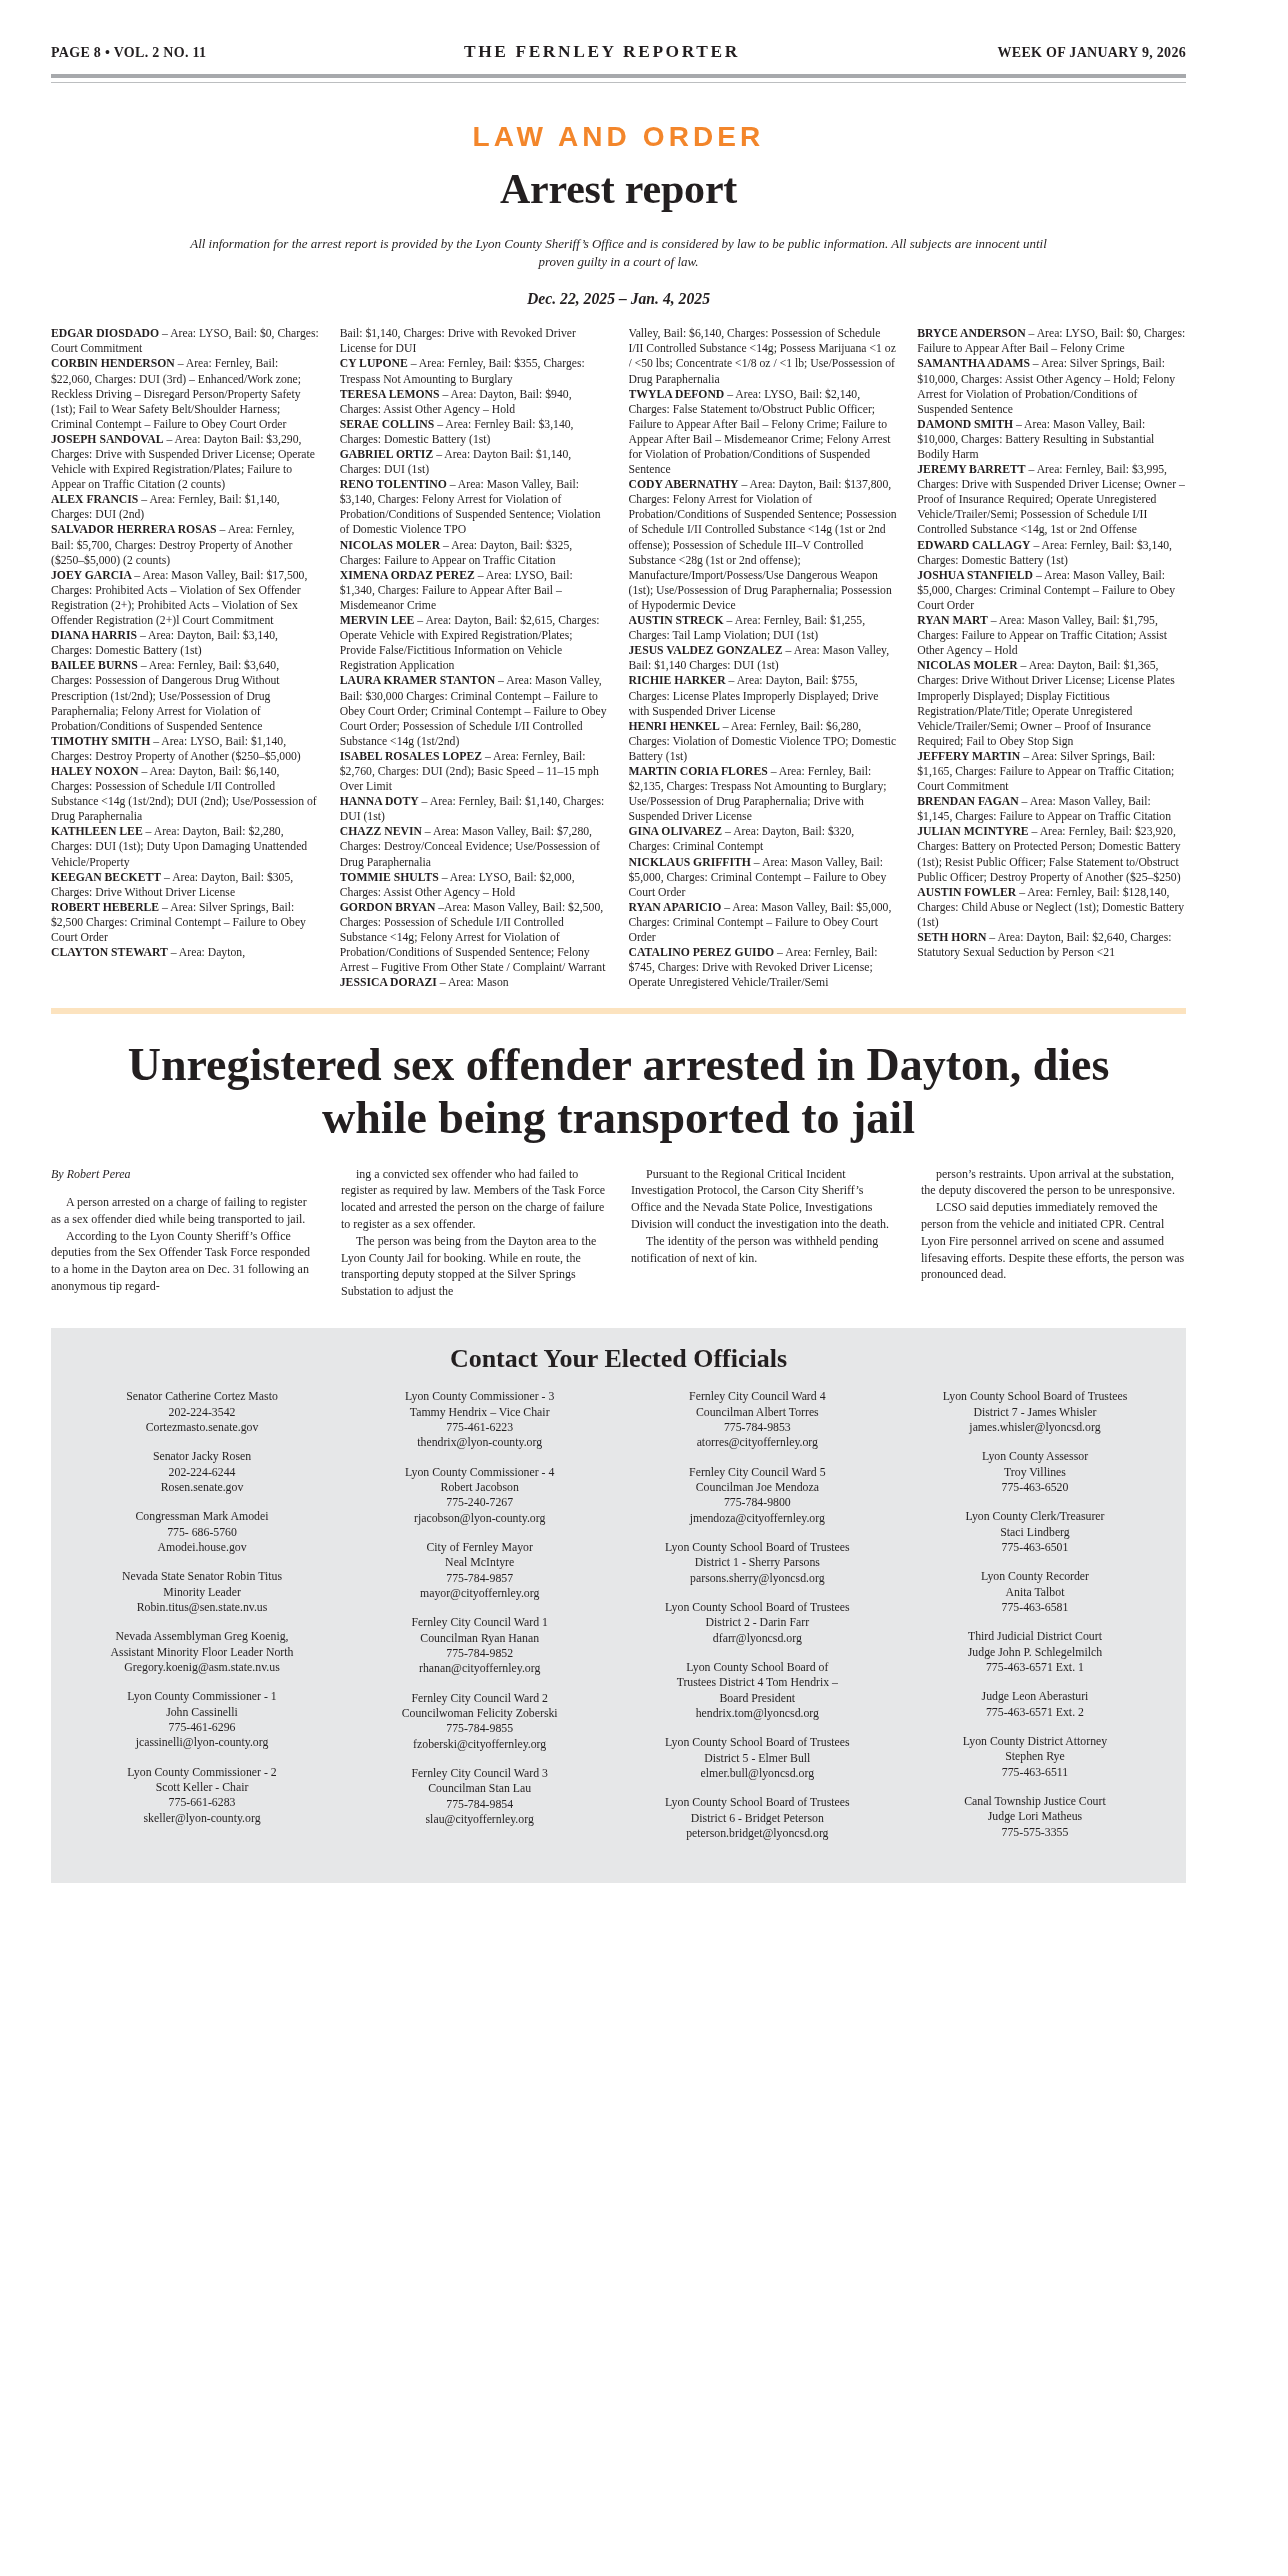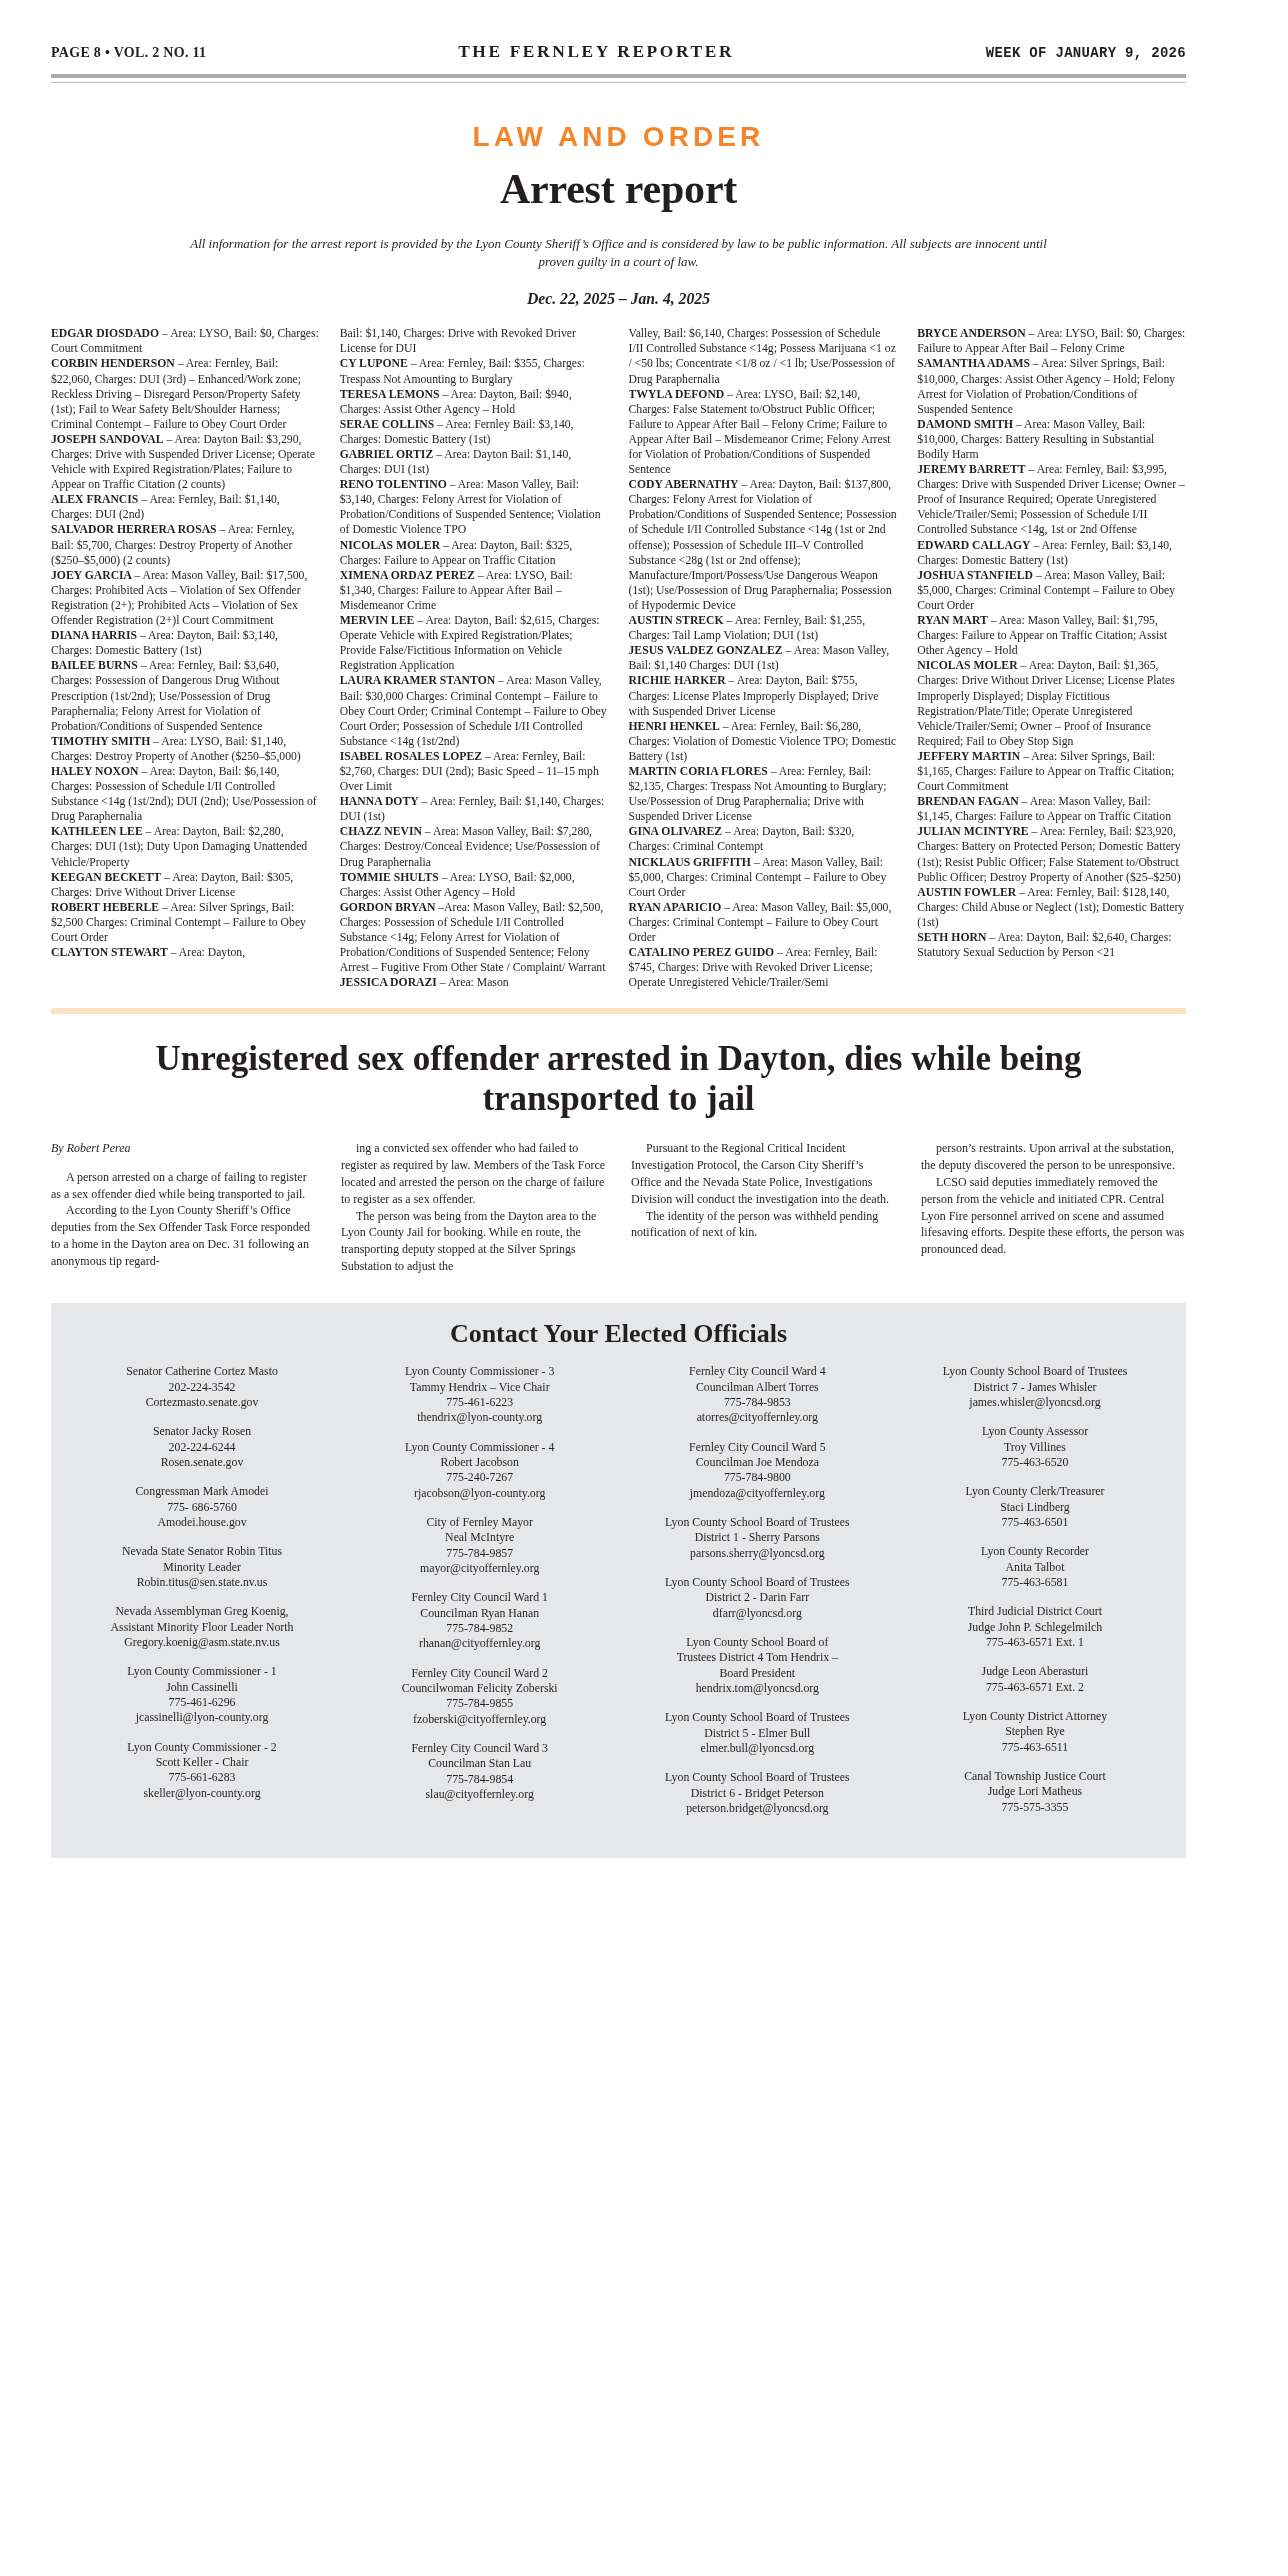--- a/index.html
+++ b/index.html
@@ -35,21 +35,21 @@
     letter-spacing: 0.3px;
     color: #231f20;
   }
   .mast-left { white-space: nowrap; }
   .mast-center {
     font-size: 17.4px;
     letter-spacing: 2.6px;
     text-align: center;
     flex: 1;
   }
-  .mast-right { white-space: nowrap; text-align: right; font-family: Liberation Mono, monospace; }
+  .mast-right { white-space: nowrap; text-align: right; }
 
   .rule-thick {
     margin: 11.6px 51px 0 51px;
     height: 4.1px;
     background: #a7a9ac;
   }
   .rule-thin {
     margin: 4.1px 51px 0 51px;
     height: 1.7px;
     background: #bcbec0;
@@ -116,21 +116,21 @@
     margin: 18px 51px 0 51px;
     height: 5.8px;
     background: #fce3bf;
   }
 
   
   .feature-headline {
     text-align: center;
     font-family: "Liberation Serif", serif;
     font-weight: bold;
-    font-size: 35px;
+    font-size: 46px;
     line-height: 1.14;
     margin: 25px 74px 0 74px;
   }
   .feature-cols {
     display: grid;
     grid-template-columns: repeat(4, 1fr);
     column-gap: 25px;
     padding: 21.5px 51px 0 51px;
     align-items: start;
   }

